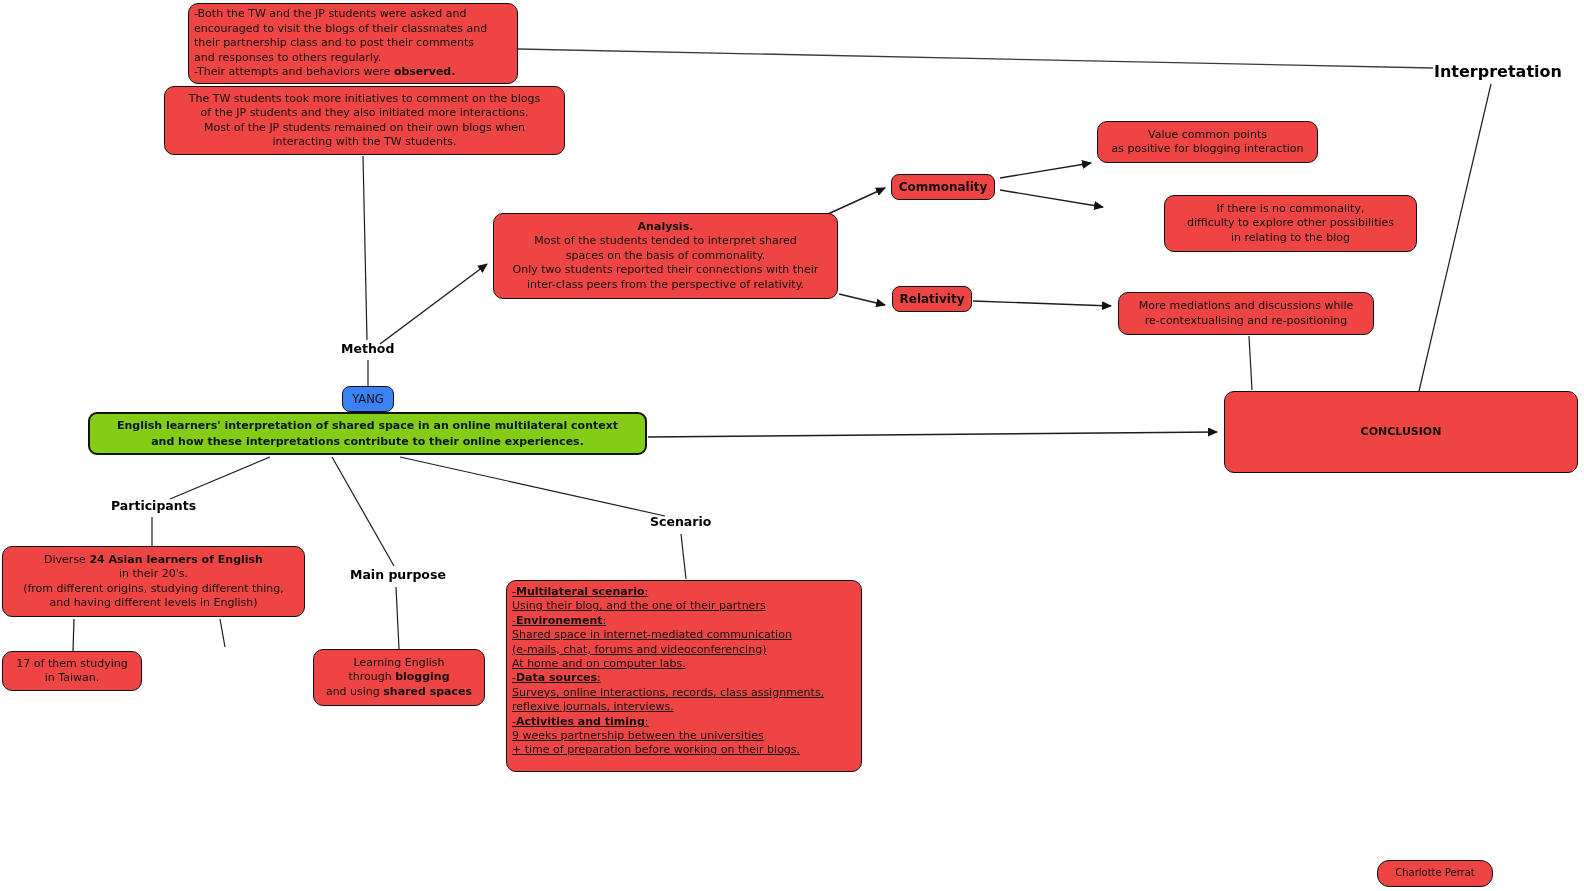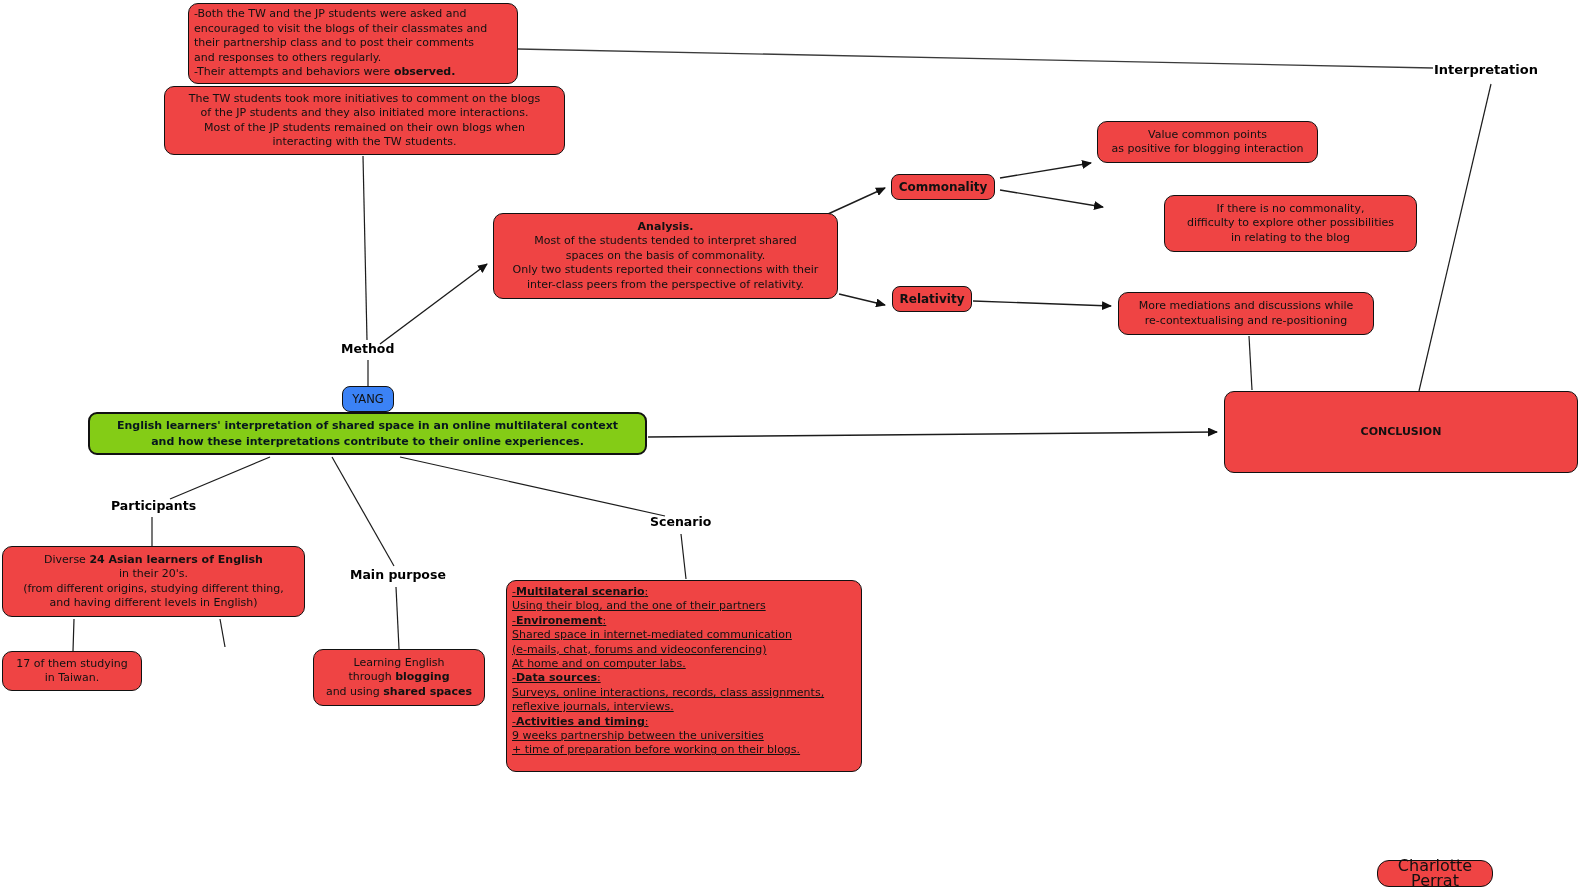--- a/index.html
+++ b/index.html
@@ -15,23 +15,23 @@
   }
   .node .body{white-space:pre-line;}
   .node.left{align-items:flex-start;text-align:left;}
   .b{font-weight:bold;}
   .blue-node{
     background:#84cc16;border:2px solid #111;border-radius:9px;
     font-weight:bold;font-size:11px;line-height:16px;color:#07171d;
   }
   .small-node{border-radius:8px;font-weight:bold;font-size:12px;padding:2px 6px;}
   .yang-node{background:#3b82f6;border-radius:8px;font-size:11.5px;padding:2px 6px;}
-  .pill{border-radius:12px;font-size:16px;padding:8px 8px;}
+  .pill{border-radius:12px;font-size:10px;padding:8px 8px;}
   .label{position:absolute;font-weight:bold;font-size:12.5px;color:#000;white-space:nowrap;}
-  .label.big{font-size:13px;text-align:center;}
+  .label.big{font-size:16px;text-align:center;}
 </style>
 </head>
 <body>
 
 <div id="canvas">
 
   <svg class="connectors" viewBox="0 0 1584 891">
     <defs>
       <marker id="arrow" markerWidth="11" markerHeight="9" refX="9" refY="4.5" orient="auto" markerUnits="userSpaceOnUse">
         <path d="M0,0 L10,4.5 L0,9 z" fill="#111"></path>

